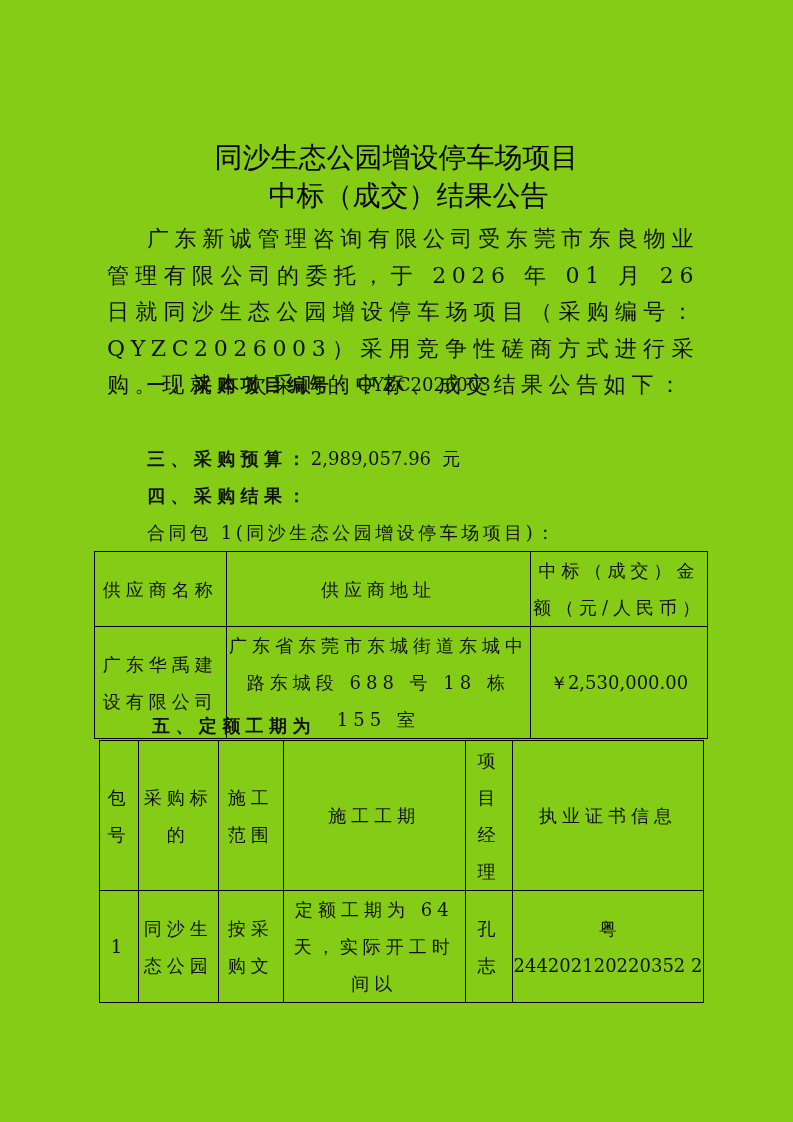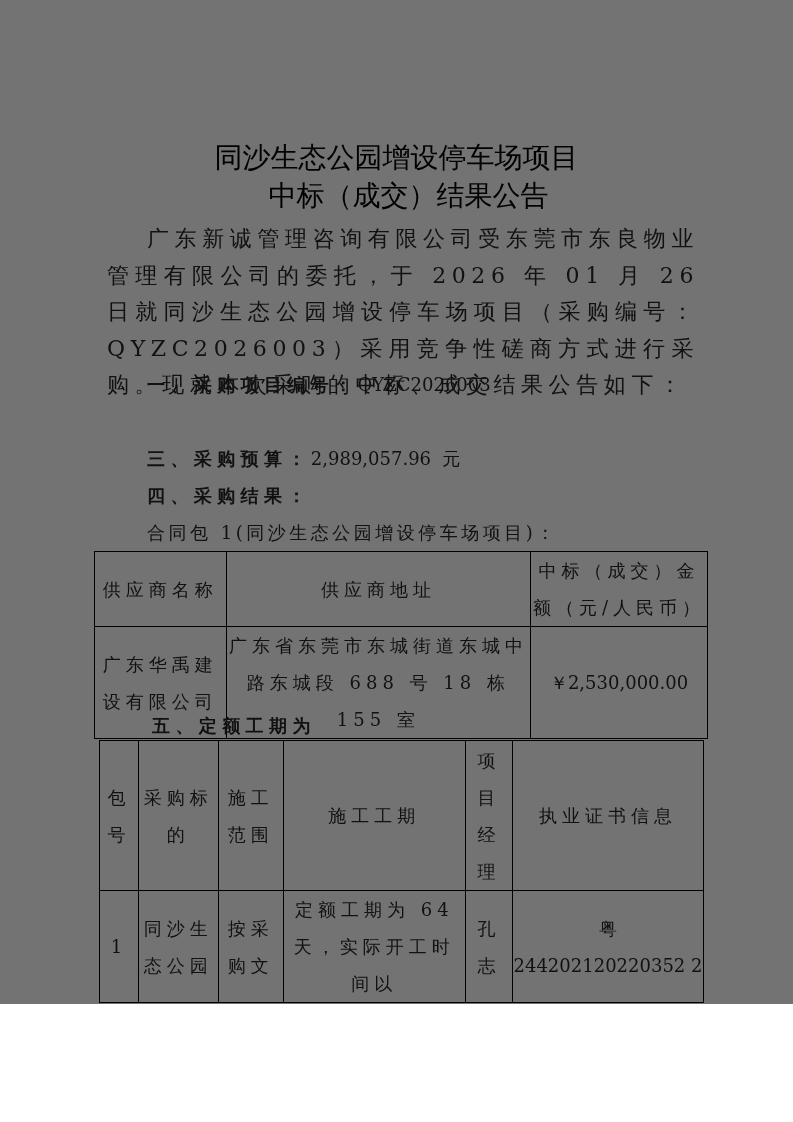--- a/index.html
+++ b/index.html
@@ -1,17 +1,17 @@
 <!DOCTYPE html>
 <html><head>
 <meta charset="utf-8">
 <style>
   html, body { margin: 0; padding: 0; background: #ffffff; }
   body { width: 793px; height: 1122px; position: relative; overflow: hidden; color: #111; }
-  .page { position: absolute; left: 0; top: 0; width: 793px; height: 1004px; background: #737373; }
+  .page { position: absolute; left: 0; top: 0; width: 793px; height: 1122px; background: #84cc16; }
   .title {
     position: absolute; left: 0; width: 793px; text-align: center;
     font-family: "DejaVu Sans", sans-serif; font-size: 28px; color: #000;
     letter-spacing: 0px; line-height: 36px;
   }
   .t1 { top: 140px; }
   .t2 { top: 178px; padding-left: 12px; }
   .body-text {
     position: absolute; left: 107px; width: 592px;
     font-family: "DejaVu Serif", serif; font-size: 22px; line-height: 36.5px;

